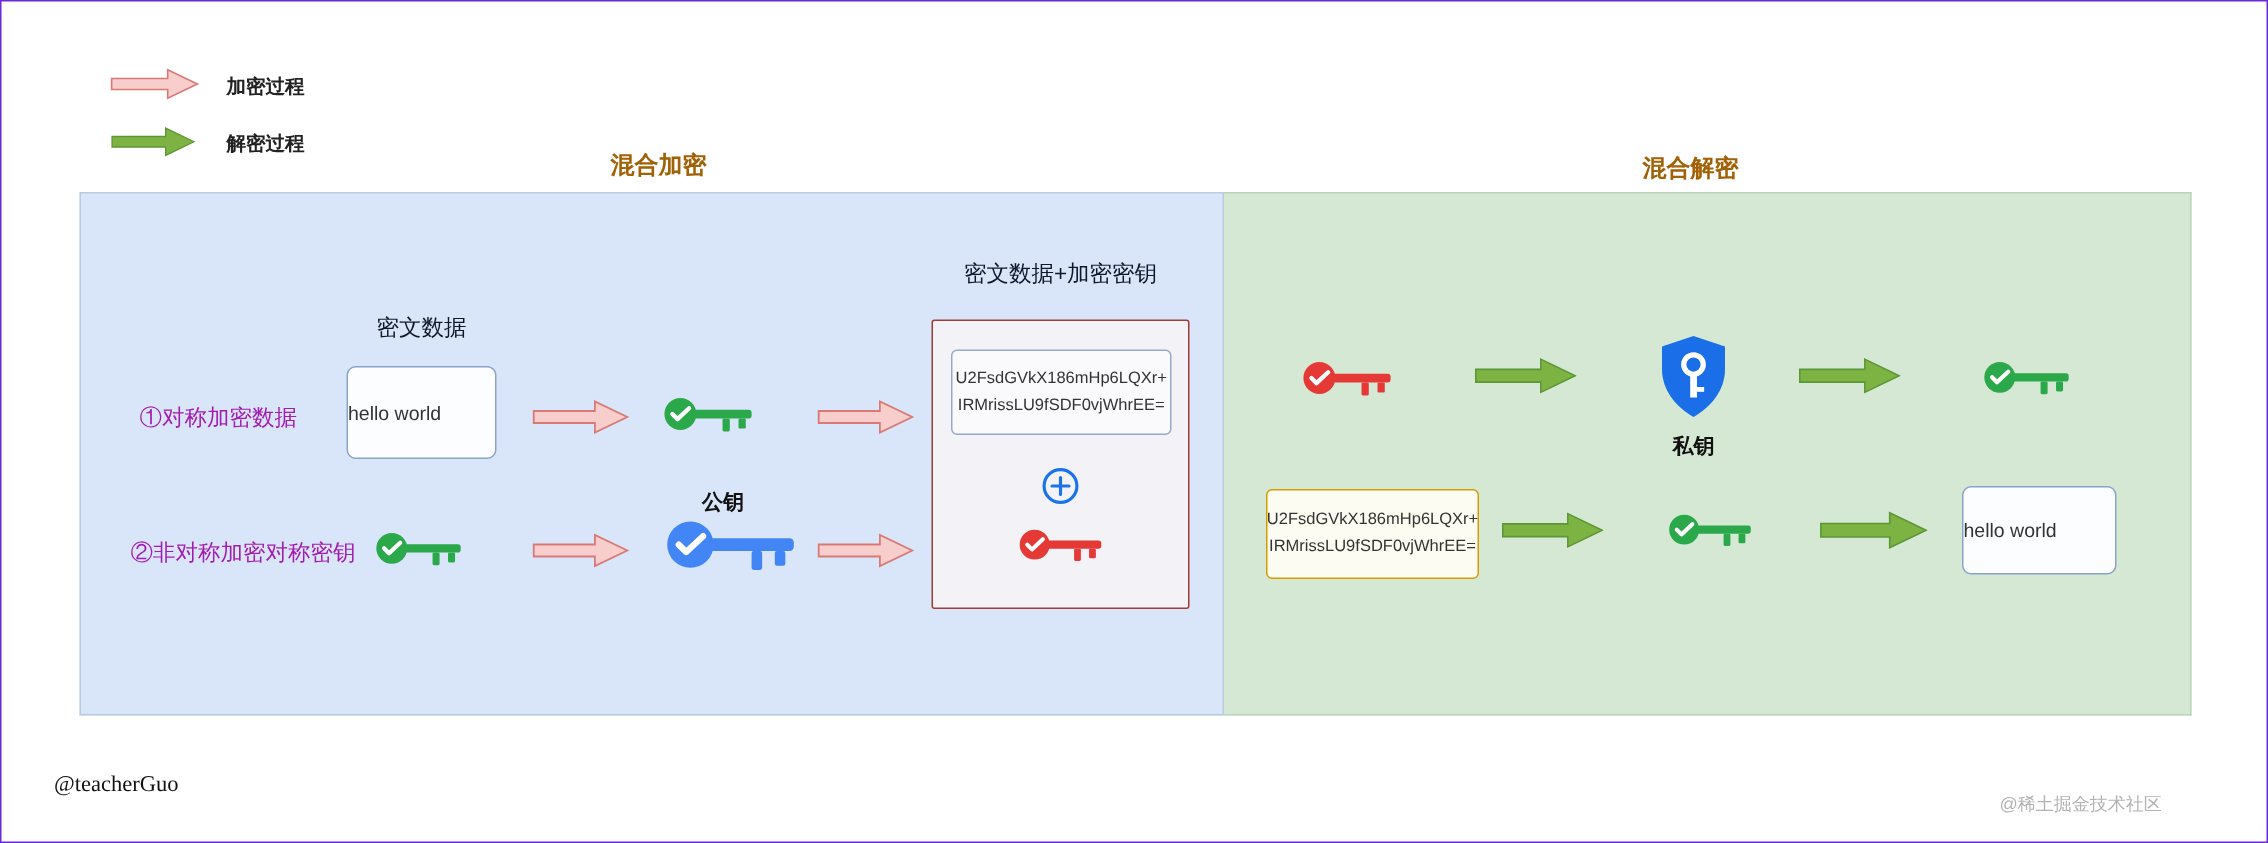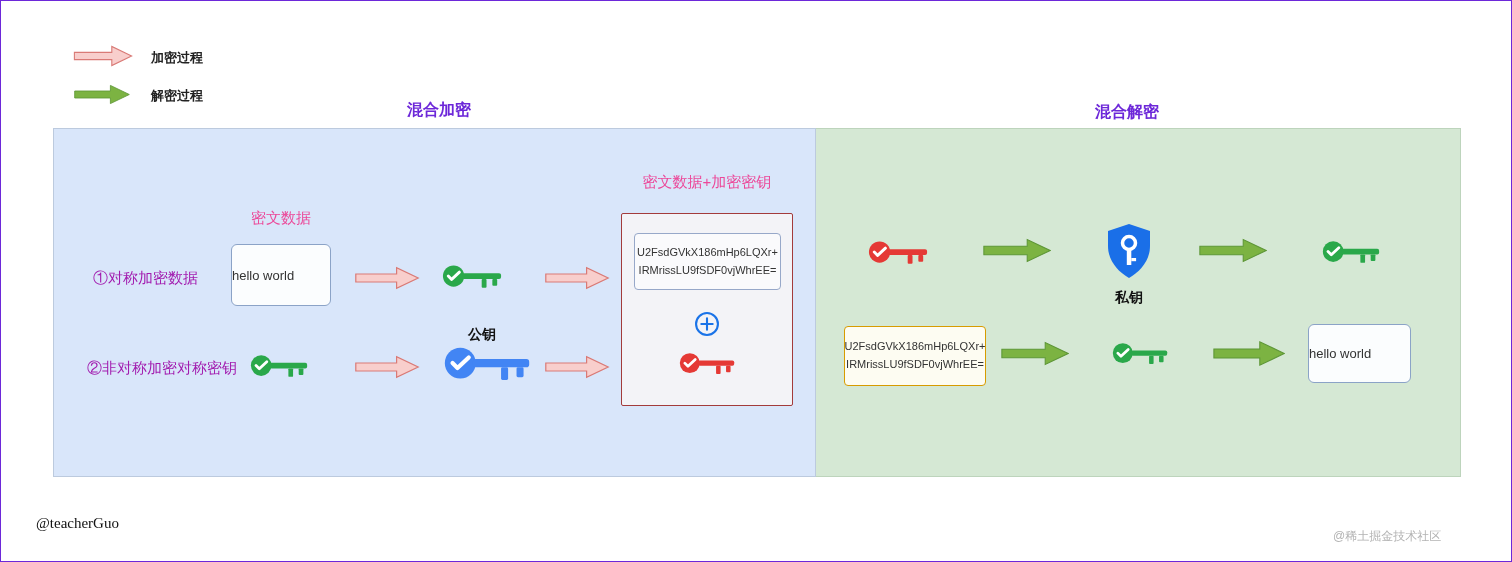--- a/index.html
+++ b/index.html
@@ -1,23 +1,23 @@
 <!DOCTYPE html>
 <html><head>
 <meta charset="utf-8">
 <style>
   * { margin:0; padding:0; box-sizing:border-box; }
   html,body { background:#ffffff; font-family:"Liberation Sans",sans-serif; }
   .canvas { position:relative; width:1512px; height:562px; background:#ffffff; border:1px solid #6d28d9; overflow:hidden; }
   .panel { position:absolute; top:127px; height:349px; }
   .panel-encrypt { left:52px; width:763px; background:#d9e6fa; border:1px solid #bccade; }
   .panel-decrypt { left:815px; width:645px; background:#d5e8d4; border:1px solid #bdd4bc; border-left:none; }
-  .section-title { position:absolute; font-size:16px; font-weight:bold; color:#6d28d9; white-space:nowrap; }
+  .section-title { position:absolute; font-size:16px; font-weight:bold; color:#a16207; white-space:nowrap; }
   .legend-label { position:absolute; font-size:13px; font-weight:bold; color:#222; white-space:nowrap; }
-  .orange-label { position:absolute; color:#ec4899; font-size:15px; text-align:center; white-space:nowrap; }
+  .orange-label { position:absolute; color:#0f172a; font-size:15px; text-align:center; white-space:nowrap; }
   .row-label { position:absolute; font-size:15px; color:#a21caf; white-space:nowrap; }
   .key-caption { position:absolute; font-size:14px; font-weight:bold; color:#111; text-align:center; }
   .node-box { position:absolute; display:flex; align-items:center; background:#fbfdfe; border:1px solid #8ba3c7; border-radius:6px; font-size:13px; color:#333; }
   .cipher-outer { position:absolute; background:#f3f3f7; border:1px solid #a33b3b; border-radius:2px; }
   .cipher-inner { position:absolute; display:flex; flex-direction:column; align-items:center; justify-content:center; background:#fafafc; border:1px solid #97a8c9; border-radius:4px; font-size:11px; color:#333; line-height:1.6; text-align:center; }
   .cipher-inner.orange { border:1px solid #d79b00; background:#fdfcf2; }
   svg.icon { position:absolute; display:block; overflow:visible; }
   .arrow-pink { fill:#f8cecc; stroke:#d97a76; stroke-width:1.5; }
   .arrow-green { fill:#7cb342; stroke:#5d9636; stroke-width:1.2; }
   .key-green { fill:#2aa84a; }

